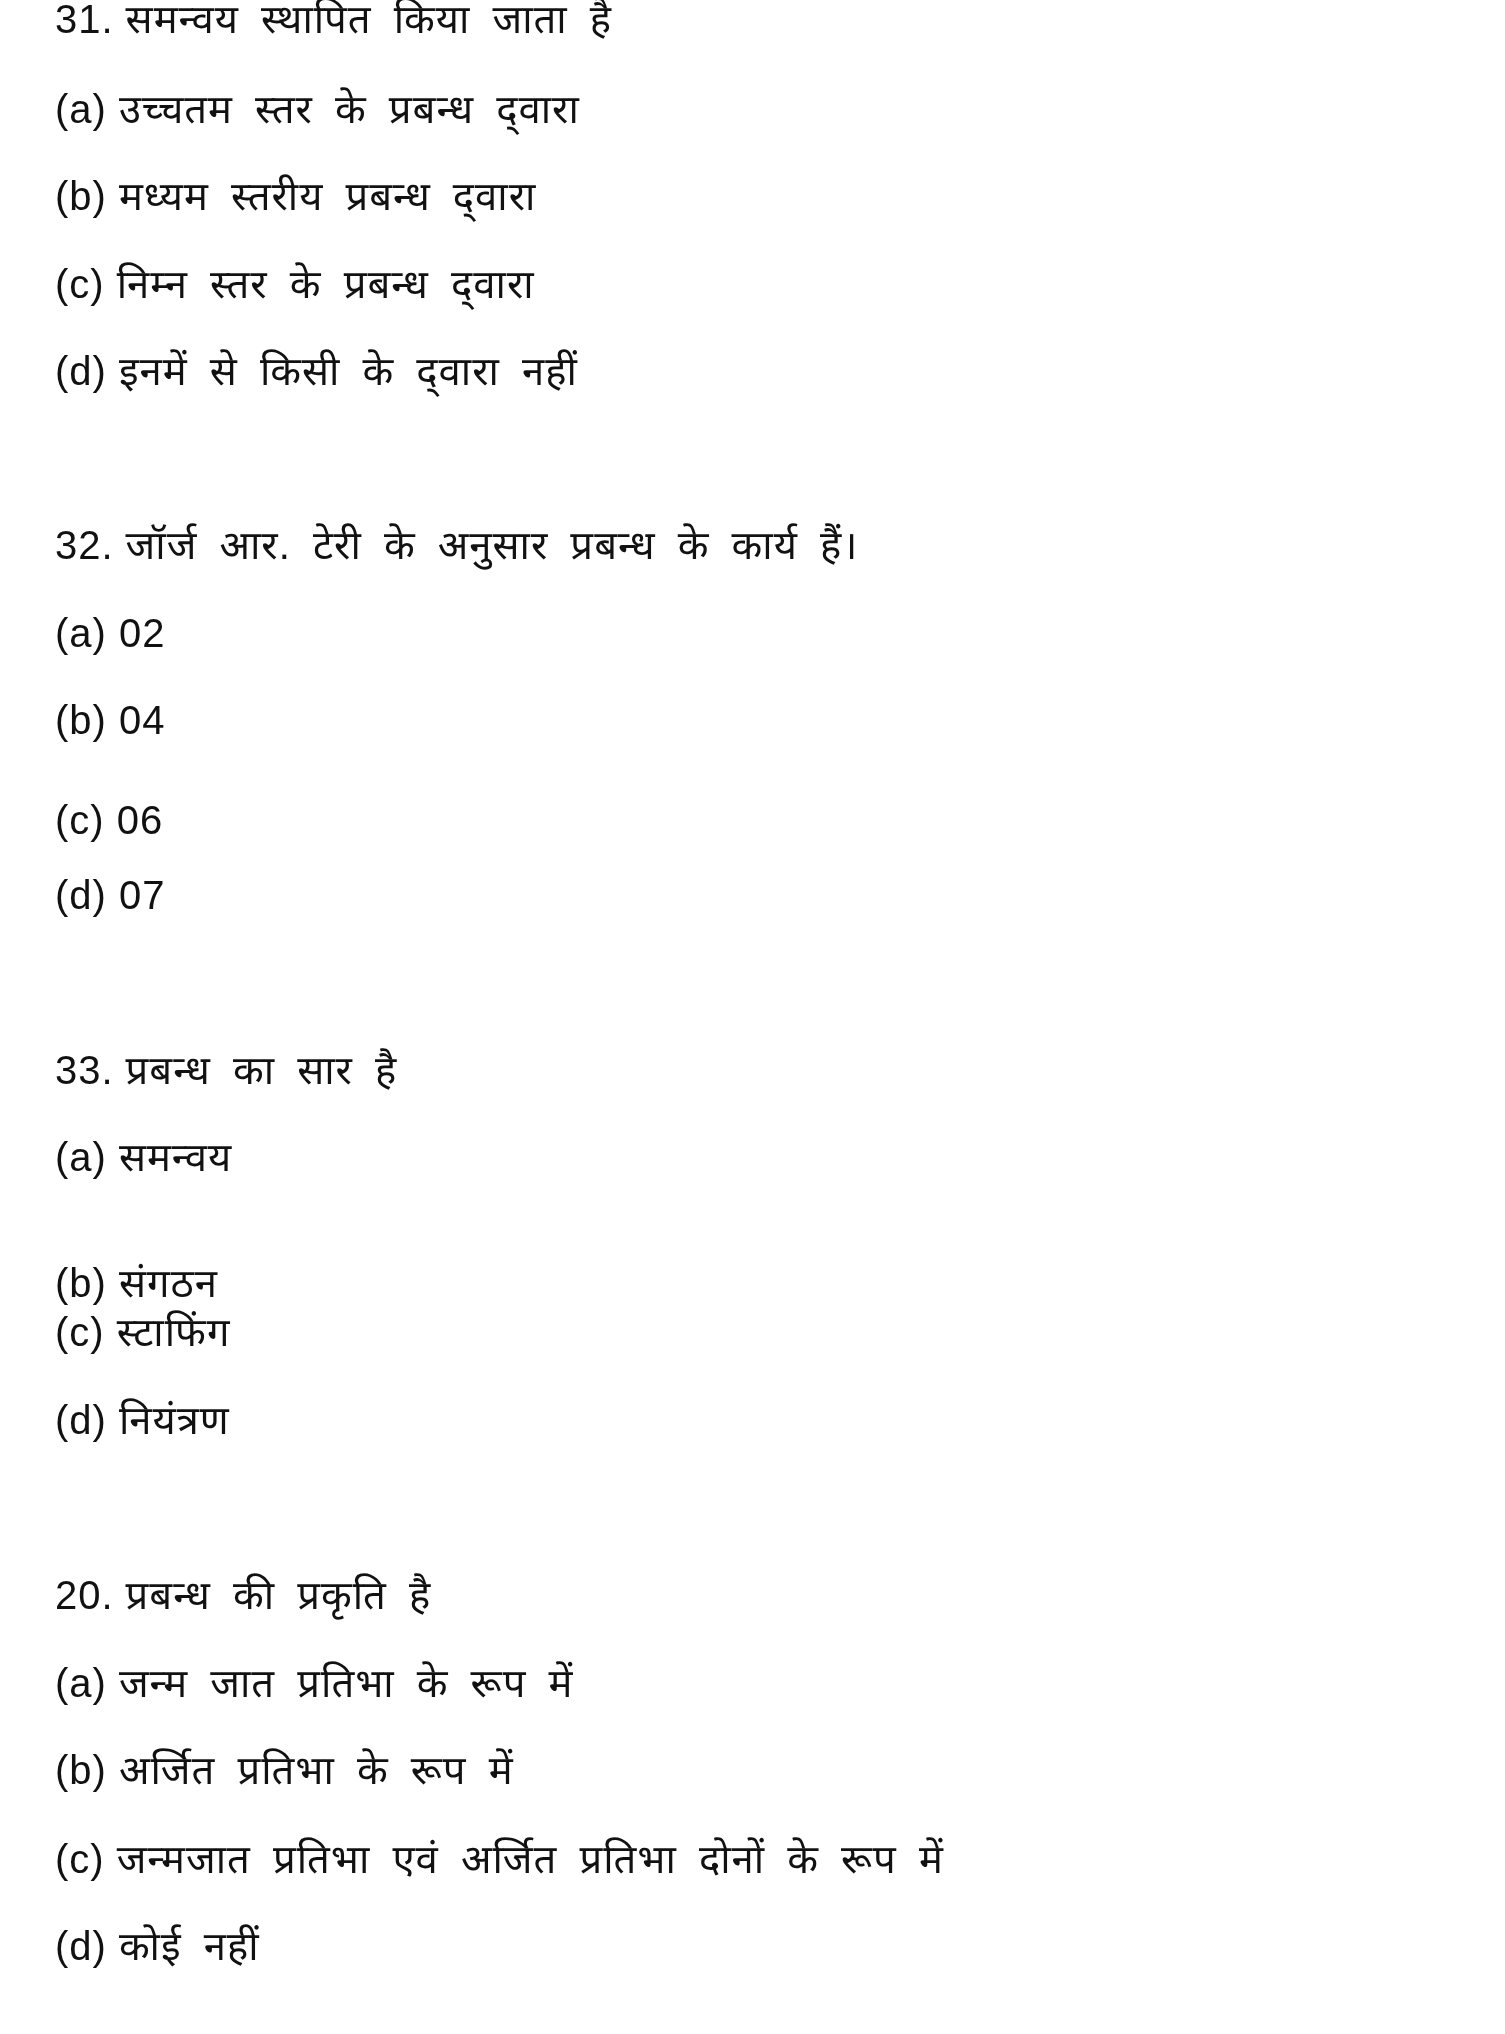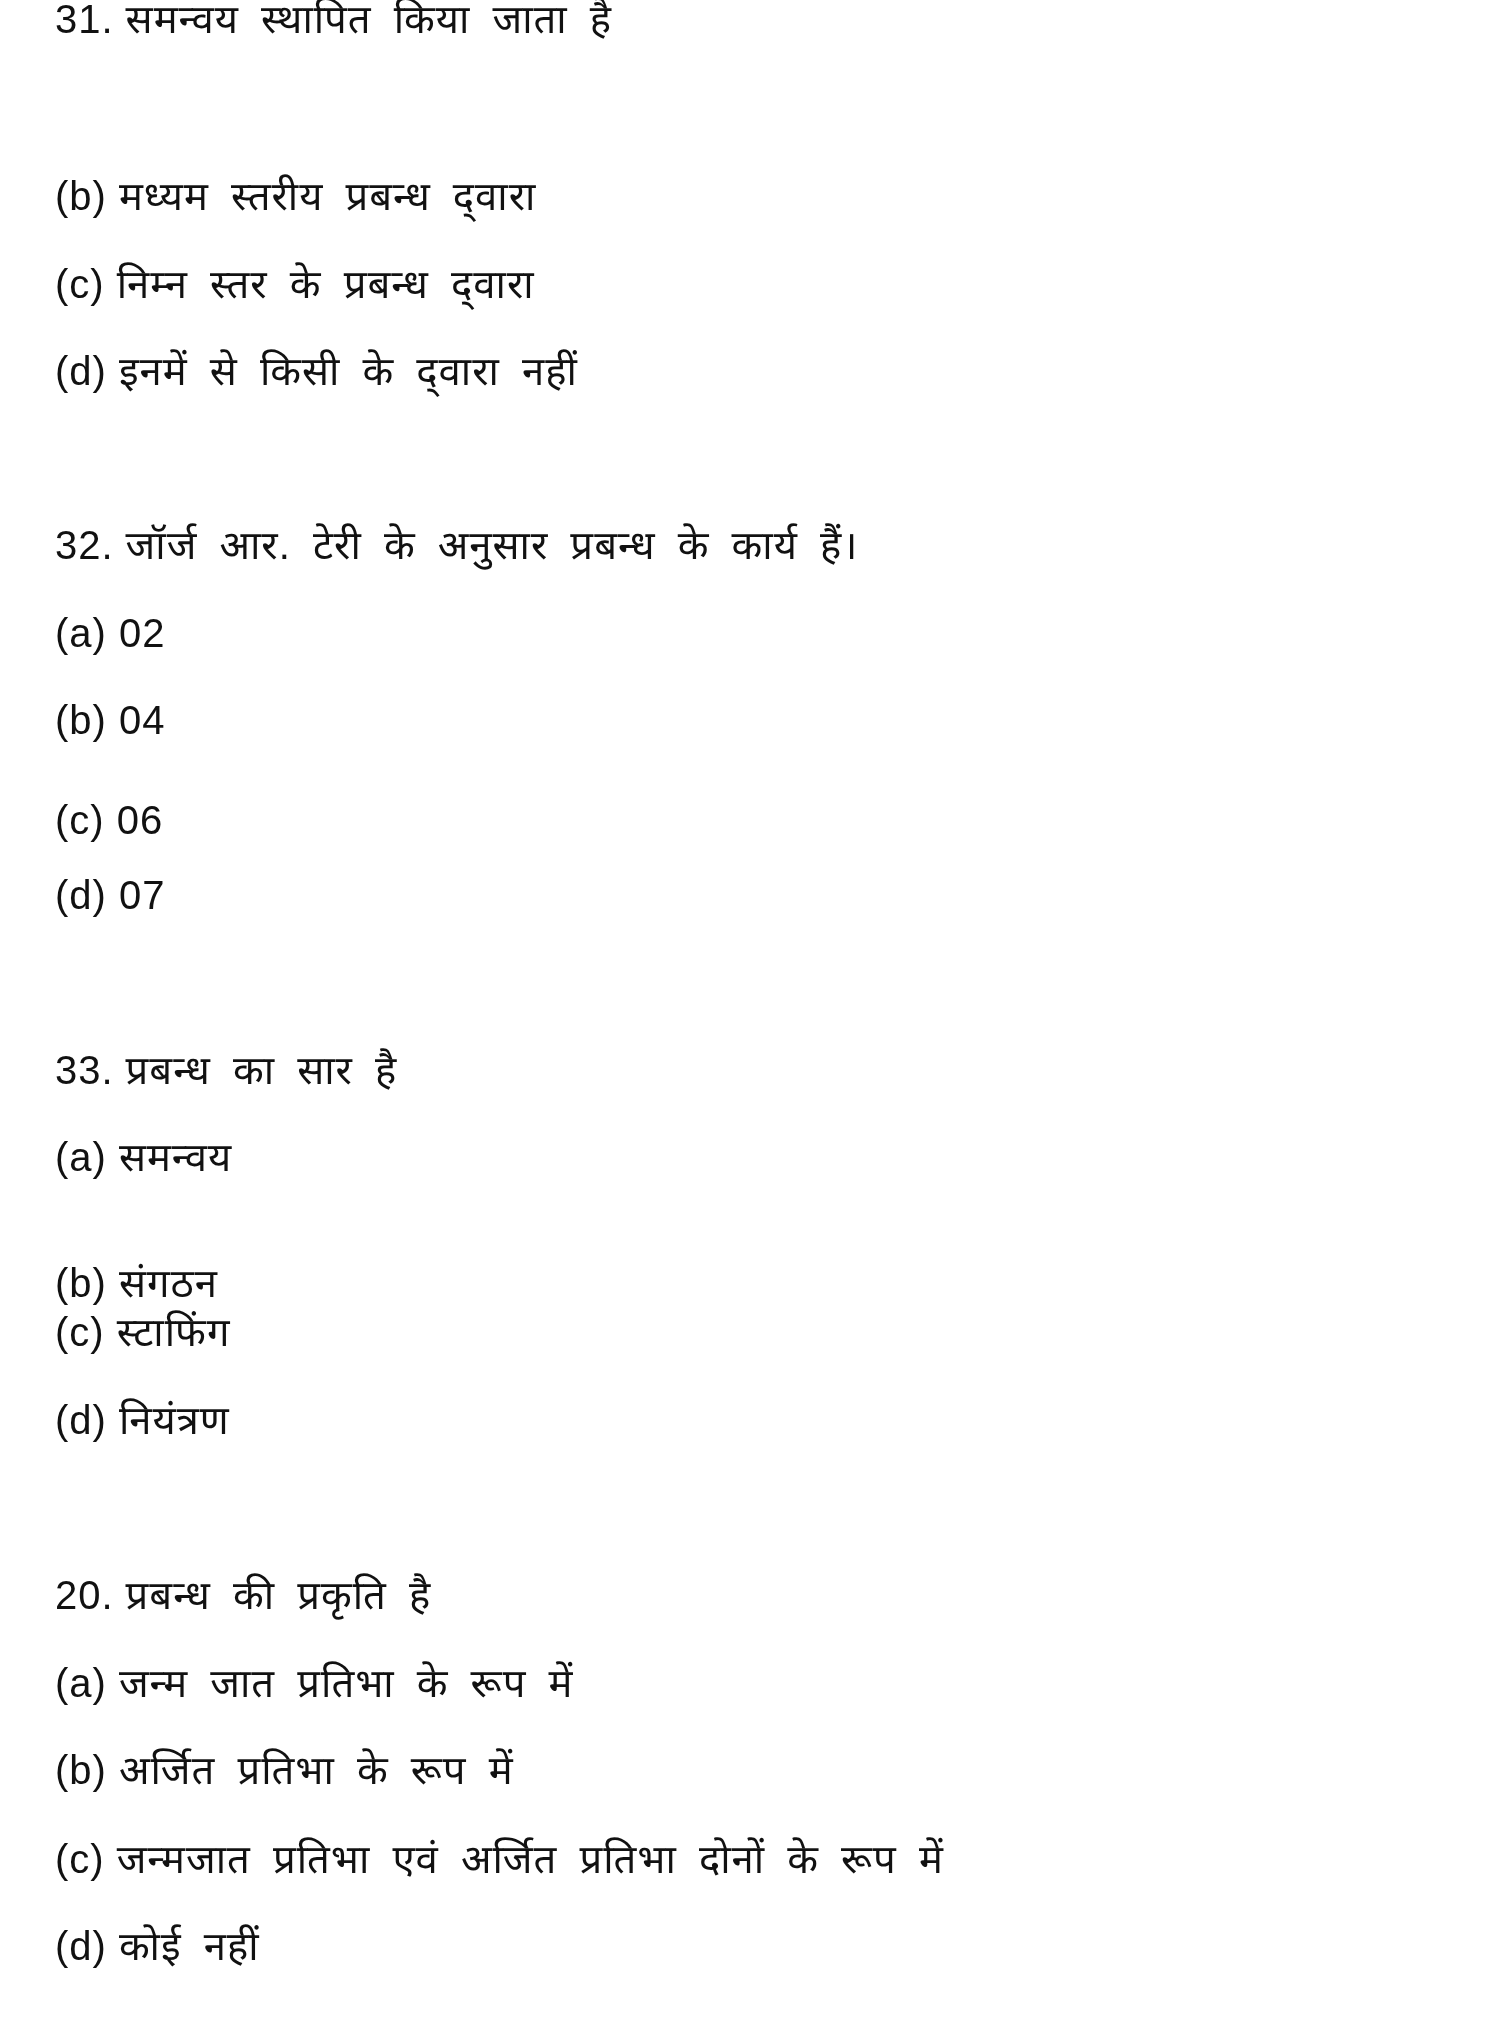--- a/index.html
+++ b/index.html
@@ -36,20 +36,23 @@
       margin-right: 12px;
     }
   </style>
 </head>
 <body>
 
 <div class="page">
 
   <div class="line" style="top:-11px">
     <span class="qnum">31.</span><span>समन्वय स्थापित किया जाता है</span>
+  </div>
+  <div class="line" style="top:79px">
+    <span class="olabel">(a)</span><span>उच्चतम स्तर के प्रबन्ध द्‌वारा</span>
   </div>
   <div class="line" style="top:166px">
     <span class="olabel">(b)</span><span>मध्यम स्तरीय प्रबन्ध द्‌वारा</span>
   </div>
   <div class="line" style="top:254px">
     <span class="olabel">(c)</span><span>निम्न स्तर के प्रबन्ध द्‌वारा</span>
   </div>
   <div class="line" style="top:341px">
     <span class="olabel">(d)</span><span>इनमें से किसी के द्‌वारा नहीं</span>
   </div>

